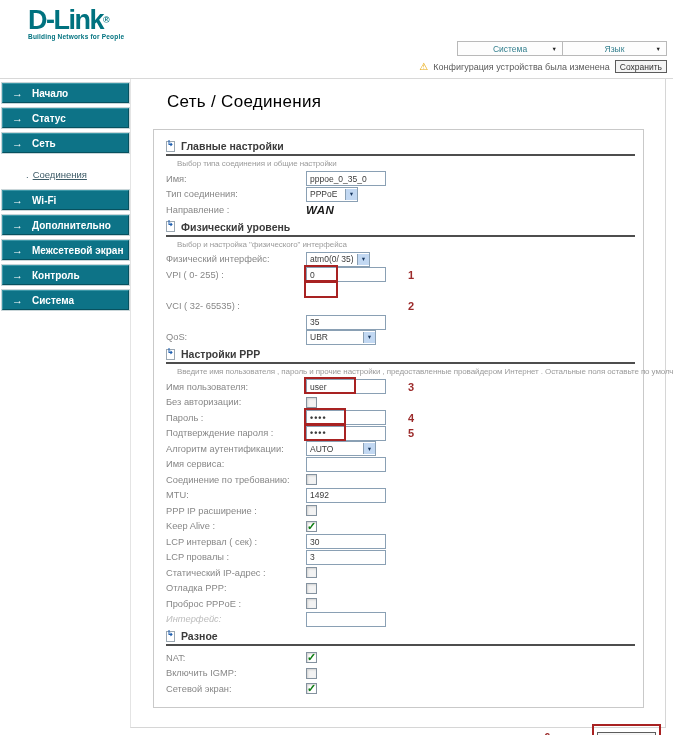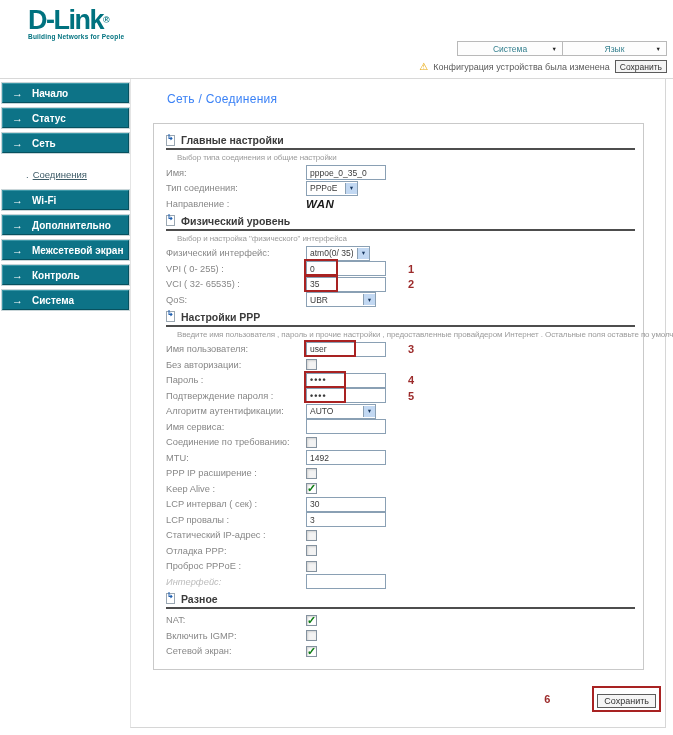--- a/index.html
+++ b/index.html
@@ -23,21 +23,21 @@
   
   .sidebar { position:absolute; left:0; top:83px; width:130px; }
   .side-btn { margin:0 1px 5px 2px; height:20px; background:#0d7387; border:1px solid; border-color:#3b97a7 #07515f #07515f #3b97a7; outline:1px solid #c9d6d9; display:flex; align-items:center; gap:9px; padding-left:9px; color:#fff; font-size:10px; font-weight:bold; cursor:pointer; }
   .side-arrow { font-size:11px; font-weight:bold; line-height:10px; }
   .side-sub { background:#fff; padding:6px 0 8px 26px; }
   .side-sub a { font-size:9.5px; color:#3c5a66; text-decoration:underline; cursor:pointer;margin-top:26px; }
   .side-sub .bullet { color:#3c5a66; margin-right:4px; font-size:9.5px; text-decoration:none; }
 
   
   .content { position:absolute; left:130px; top:79px; width:536px; height:649px; border-left:1px solid #e4e4e4; border-right:1px solid #d6d6d6; border-bottom:1px solid #d6d6d6; background:#fff; padding:13px 24px 0 36px; }
-  .page-title { font-size:12px; color:#3b82f6; letter-spacing:.3px; }
+  .page-title { font-size:17px; color:#000000; letter-spacing:.3px; }
   .form-box { margin:17px 0 0 -14px; width:491px; border:1px solid #c9c9c9; padding:7px 8px 10px 12px; background:#fff; }
 
   .sec-head { display:flex; align-items:center; gap:6px; padding:3px 0 2px 0; border-bottom:2px solid #4d4d4d; }
   .sec-icon { width:9px; height:11px; border:1px solid #9aa7b2; background:#fff; position:relative; flex-shrink:0; }
   .sec-icon::after { content:"↳"; position:absolute; left:0px; top:-3px; font-size:8px; color:#2060b0; font-weight:bold; }
   .sec-title { font-size:10.5px; font-weight:bold; color:#3b3b3b; }
   .sec-sub { font-size:8px; color:#9b9b9b; padding:3px 0 3px 11px; white-space:nowrap; letter-spacing:-.1px; }
   .sec-gap { height:4px; }
 
   .row { display:flex; align-items:center; min-height:15.5px; }
@@ -171,21 +171,21 @@
         <span class="row-label">VPI ( 0- 255) :</span>
         <div class="ctrl">
           <input class="ti" value="0" style="width: 80px;">
           <div class="hl" style="width: 34px;"></div>
           <span class="ann" style="left: 102px;">1</span>
         </div>
       </div>
       <div class="row">
         <span class="row-label">VCI ( 32- 65535) :</span>
         <div class="ctrl">
-          <input class="ti" value="35" style="width: 80px;">
+          <input class="ti" value="35" style="width: 80px; margin-top: 32px;">
           <div class="hl" style="width: 34px;"></div>
           <span class="ann" style="left: 102px;">2</span>
         </div>
       </div>
       <div class="row">
         <span class="row-label">QoS:</span>
         <div class="ctrl">
           <div class="sel" style="width: 70px;">
             <span class="sel-text">UBR</span>
             <span class="sel-arrow">▼</span>

